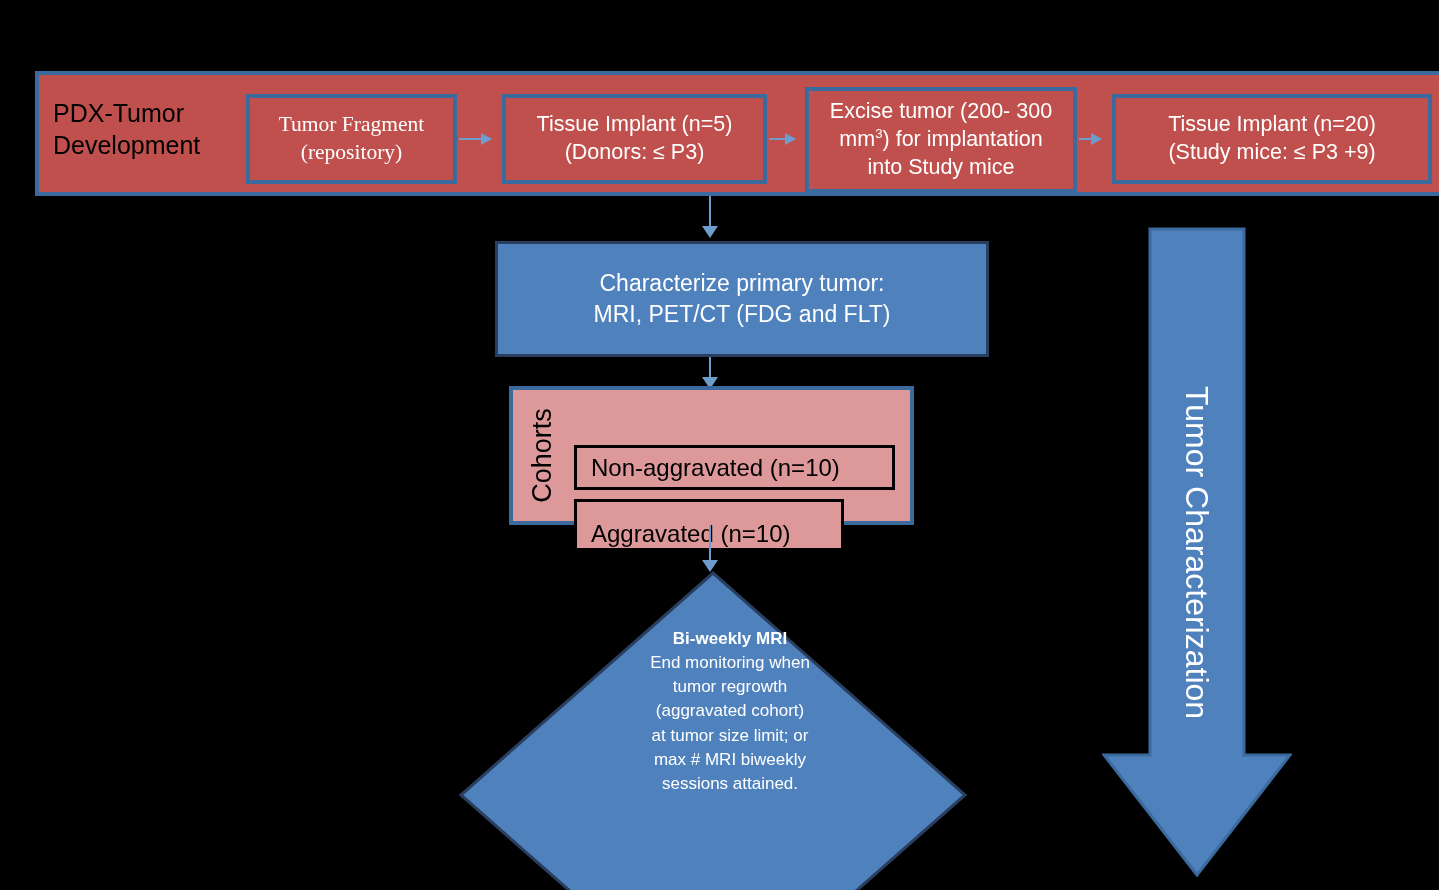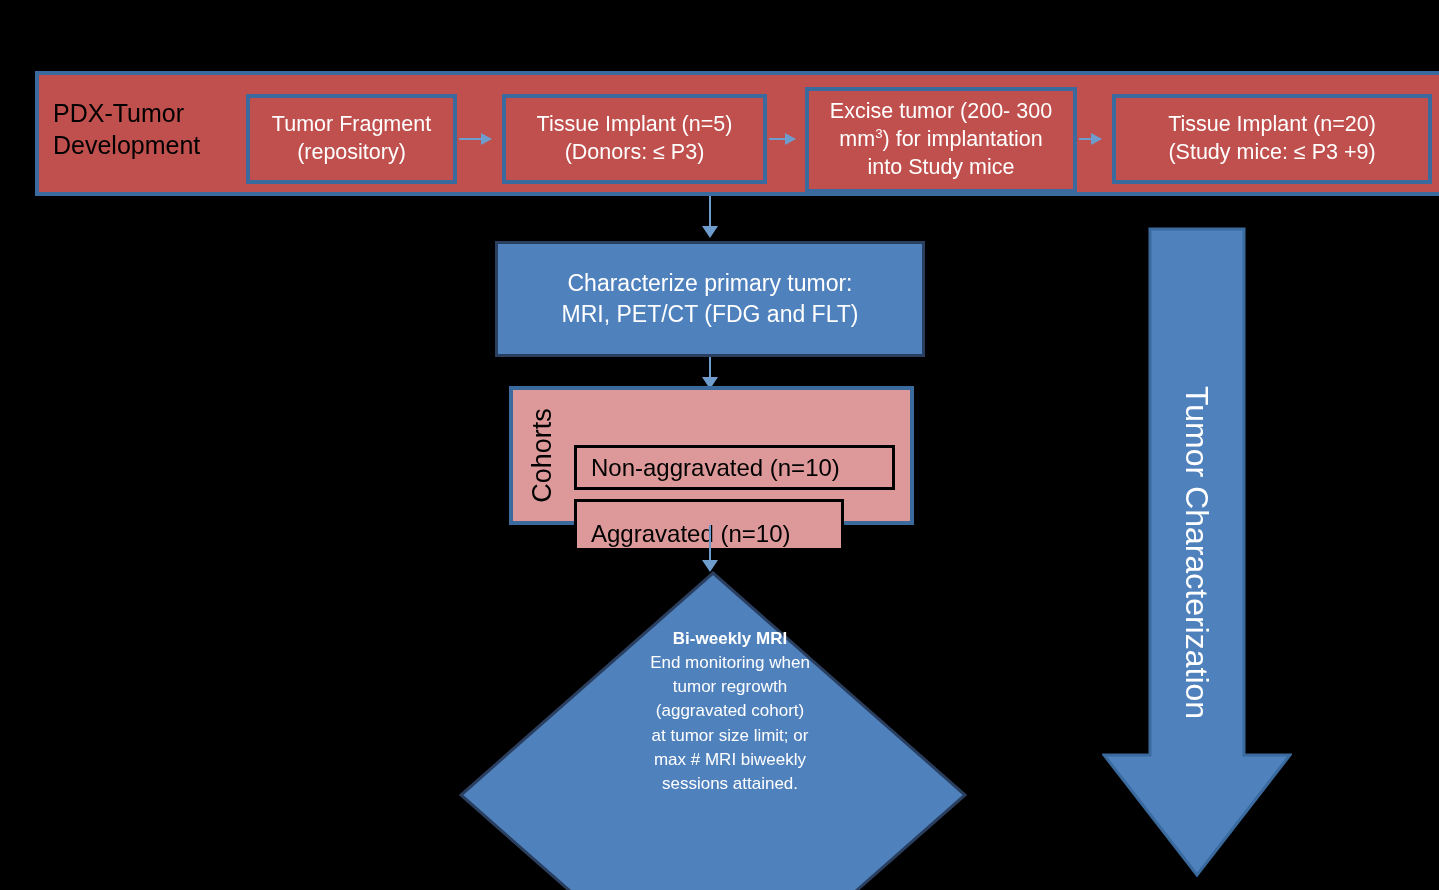--- a/index.html
+++ b/index.html
@@ -51,21 +51,21 @@
     line-height: 1.3;
     text-align: center;
     display: flex;
     align-items: center;
     justify-content: center;
     padding: 2px 6px;
   }
   .step-box .inner { width: 100%; }
   .step-box sup { font-size: 0.62em; vertical-align: super; line-height: 0; }
 
-  #step-1 { left: 207px; top: 19px;  width: 211px; height: 90px; }
+  #step-1 { left: 207px; top: 19px;  width: 211px; height: 90px; font-family: Liberation Serif, serif; }
   #step-2 { left: 463px; top: 19px;  width: 265px; height: 90px; }
   #step-3 { left: 766px; top: 12px;  width: 272px; height: 106px; }
   #step-4 { left: 1073px; top: 19px; width: 320px; height: 90px; }
 
   
   .h-arrow {
     position: absolute;
     height: 2px;
     background: #6e9ccd;
     top: 63px;
@@ -103,21 +103,21 @@
   }
   #v-arrow-1 { top: 196px; height: 31px; }
   #v-arrow-2 { top: 357px; height: 21px; }
   #v-arrow-3 { top: 525px; height: 36px; }
 
   
   #characterize-box {
     position: absolute;
     left: 495px;
     top: 241px;
-    width: 430px;
+    width: 494px;
     height: 116px;
     background: #4f81bd;
     border: 3px solid #2a3f5f;
     box-sizing: border-box;
     color: #ffffff;
     font-size: 23px;
     line-height: 1.35;
     display: flex;
     align-items: center;
     justify-content: center;

